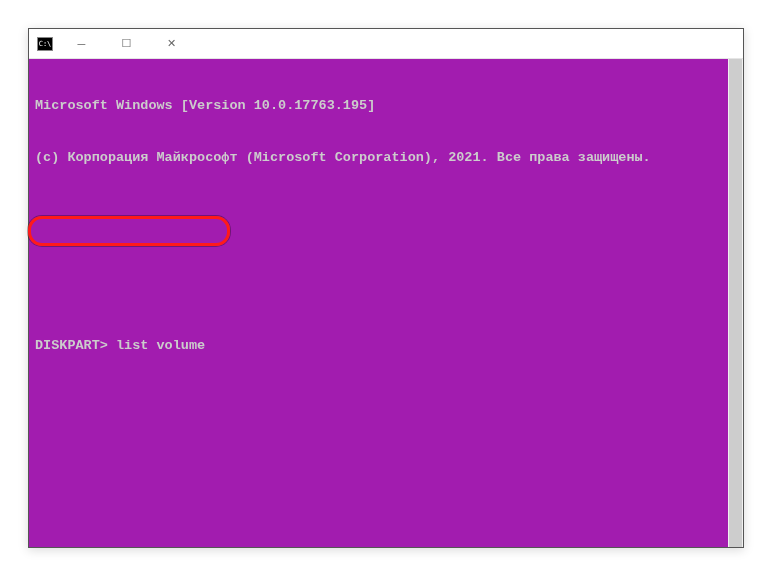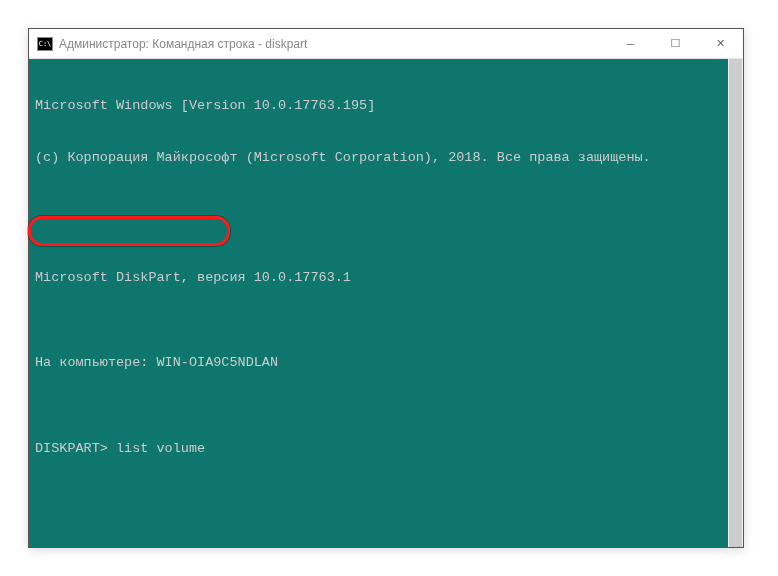--- a/index.html
+++ b/index.html
@@ -64,24 +64,25 @@
       height: 100%;
       display: flex;
       align-items: center;
       justify-content: center;
       font-size: 11px;
       color: #666;
       cursor: pointer;
     }
     .console-body {
       flex: 1;
-      background: #0f766e;
+      background: #a21caf;
       display: flex;
       position: relative;
       overflow: hidden;
+      font-weight: bold;
     }
     .console-content {
       flex: 1;
       padding: 4px 6px;
       font-family: Consolas, "Courier New", monospace;
       font-size: 13.5px;
       color: #cccccc;
       line-height: 1.27;
       white-space: pre;
       overflow: hidden;
@@ -110,42 +111,39 @@
       box-shadow: 0 0 0 1px rgba(0,0,0,0.3);
       pointer-events: none;
     }
   </style>
 </head>
 <body>
 
 <div class="window">
   <div class="titlebar">
     <span class="titlebar-icon">C:\</span>
-    <span class="titlebar-title">Администратор: Командная строка - diskpart</span>
     <div class="titlebar-controls">
       <div class="titlebar-btn">
         <span>─</span>
       </div>
       <div class="titlebar-btn">
         <span>☐</span>
       </div>
       <div class="titlebar-btn close">
         <span>✕</span>
       </div>
     </div>
   </div>
   <div class="console-body">
     <div class="console-content">
       <span class="console-line">Microsoft Windows [Version 10.0.17763.195]</span>
-      <span class="console-line">(с) Корпорация Майкрософт (Microsoft Corporation), 2018. Все права защищены.</span>
+      <span class="console-line">(с) Корпорация Майкрософт (Microsoft Corporation), 2021. Все права защищены.</span>
       <span class="console-line"></span>
       <span class="console-line"></span>
-      <span class="console-line">Microsoft DiskPart, версия 10.0.17763.1</span>
       <span class="console-line"></span>
-      <span class="console-line">На компьютере: WIN-OIA9C5NDLAN</span>
       <span class="console-line"></span>
       <span class="console-line">DISKPART&gt; list volume</span>
     </div>
     <div class="scrollbar">
       <div class="scrollbar-thumb"></div>
     </div>
   </div>
 </div>
 
 <div class="highlight-box" style="top:216px;left:28px;width:202px;height:30px;"></div>

